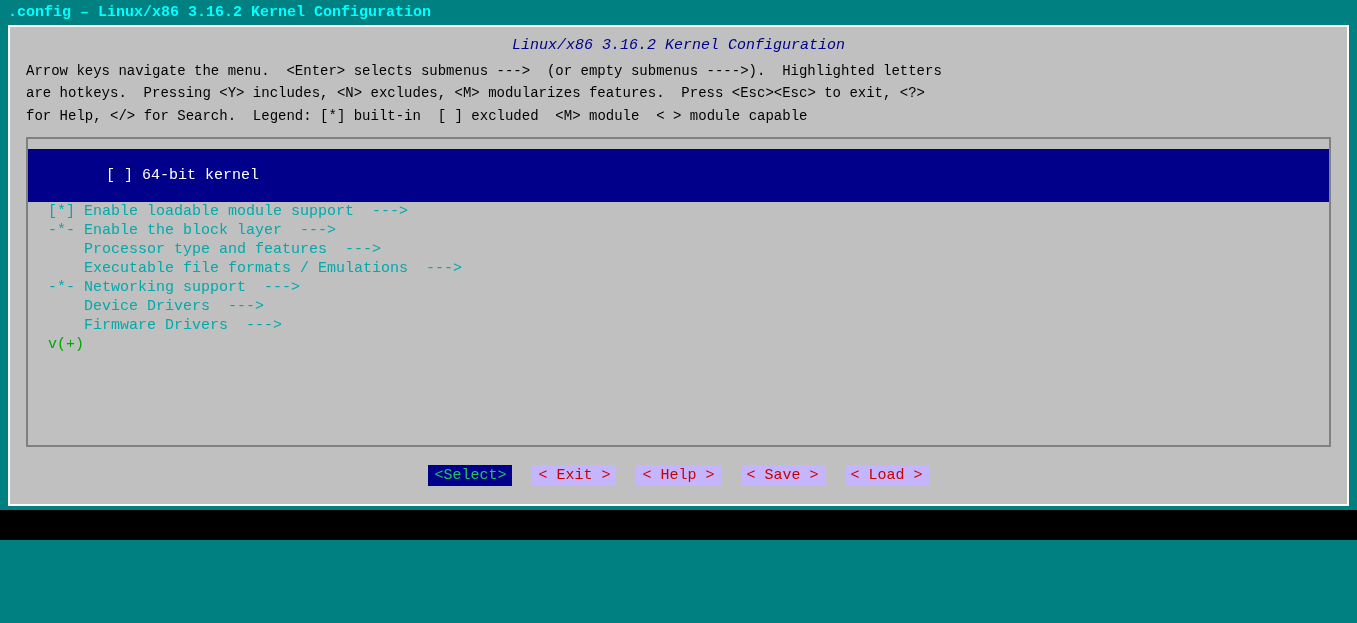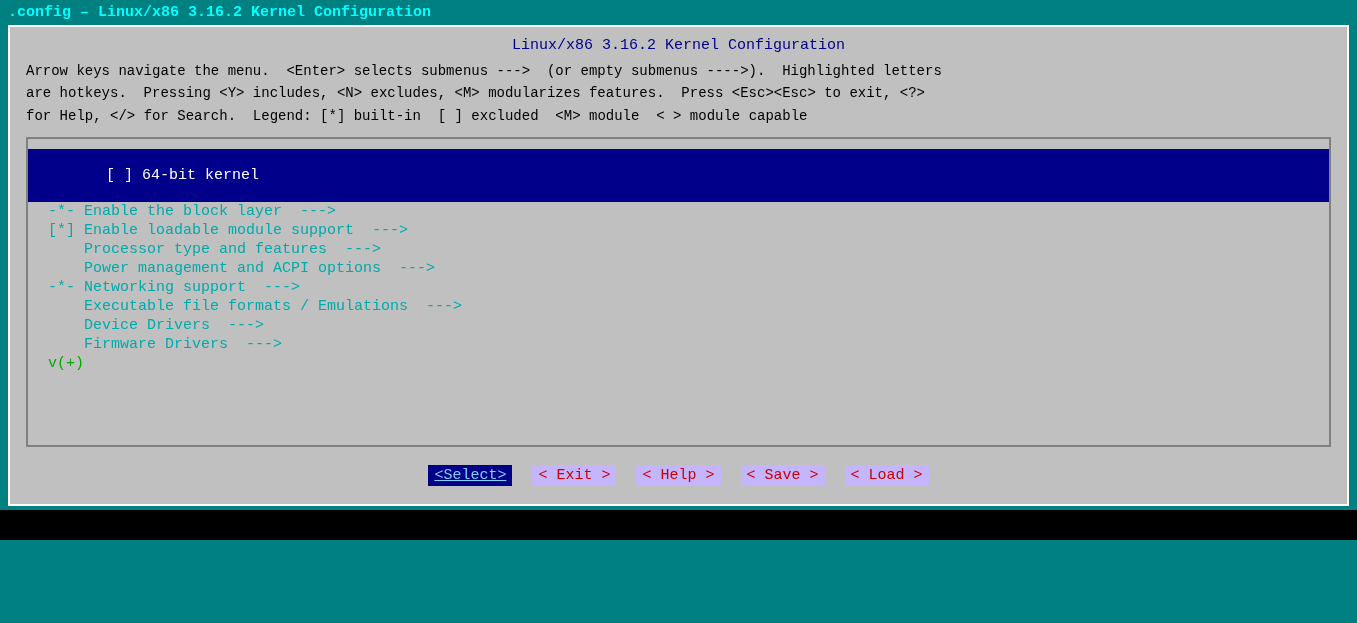--- a/index.html
+++ b/index.html
@@ -32,20 +32,21 @@
       margin: 0 8px;
       padding: 10px 16px;
       border: 2px solid #ffffff;
     }
 
     #header-title {
       color: #00008b;
       text-align: center;
       font-size: 15px;
       margin-bottom: 6px;
+      font-style: italic;
     }
 
     #help-text {
       color: #000000;
       font-size: 14px;
       line-height: 1.6;
     }
 
     #help-text .cyan {
       color: #000000;
@@ -90,22 +91,21 @@
       background: #c4b5fd;
       border: none;
       font-family: 'Courier New', Courier, monospace;
       font-size: 15px;
       cursor: pointer;
       padding: 2px 6px;
     }
 
     .nav-button.selected-btn {
       background-color: #00008b;
-      color: #7dd3fc;
-      text-decoration: underline;
+      color: #22c55e;
     }
 
     .nav-button span.angle {
       color: #cc0000;
     }
 
     #bottom-bar {
       background-color: #000000;
       height: 30px;
       margin-top: 4px;
@@ -135,26 +135,25 @@
     </div>
     <div>
       for Help, <span class="cyan">&lt;/&gt;</span> for Search.&nbsp; Legend: <span class="cyan">[*]</span> built-in&nbsp; <span class="cyan">[ ]</span> excluded&nbsp; <span class="cyan">&lt;M&gt;</span> module&nbsp; <span class="cyan">&lt; &gt;</span> module capable
     </div>
   </div>
 
   <div id="menu-box">
     <div class="menu-item selected">
       <span class="selected-label">[ ] 64-bit kernel</span>
     </div>
+    <div class="menu-item">[*] Enable loadable module support  ---&gt;</div>
     <div class="menu-item">-*- Enable the block layer  ---&gt;</div>
-    <div class="menu-item">[*] Enable loadable module support  ---&gt;</div>
     <div class="menu-item">    Processor type and features  ---&gt;</div>
-    <div class="menu-item">    Power management and ACPI options  ---&gt;</div>
+    <div class="menu-item">    Executable file formats / Emulations  ---&gt;</div>
     <div class="menu-item">-*- Networking support  ---&gt;</div>
-    <div class="menu-item">    Executable file formats / Emulations  ---&gt;</div>
     <div class="menu-item">    Device Drivers  ---&gt;</div>
     <div class="menu-item">    Firmware Drivers  ---&gt;</div>
     <div class="scroll-indicator">v(+)</div>
   </div>
 
   <div id="button-bar">
     <button class="nav-button selected-btn">
       &lt;Select&gt;
     </button>
     <button class="nav-button">

